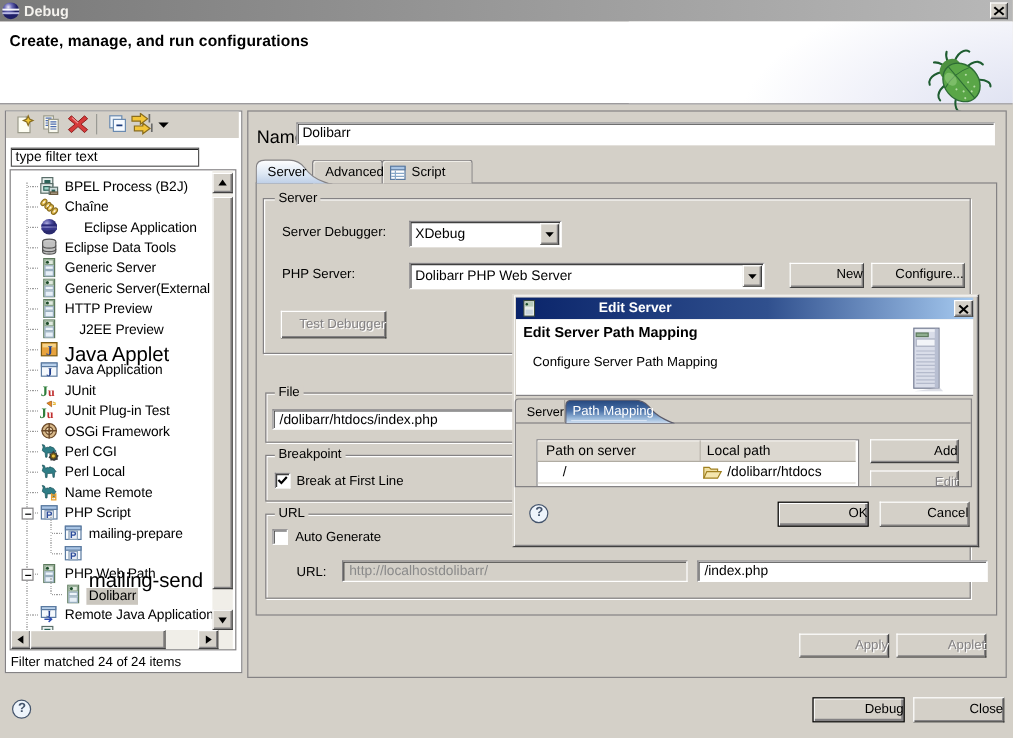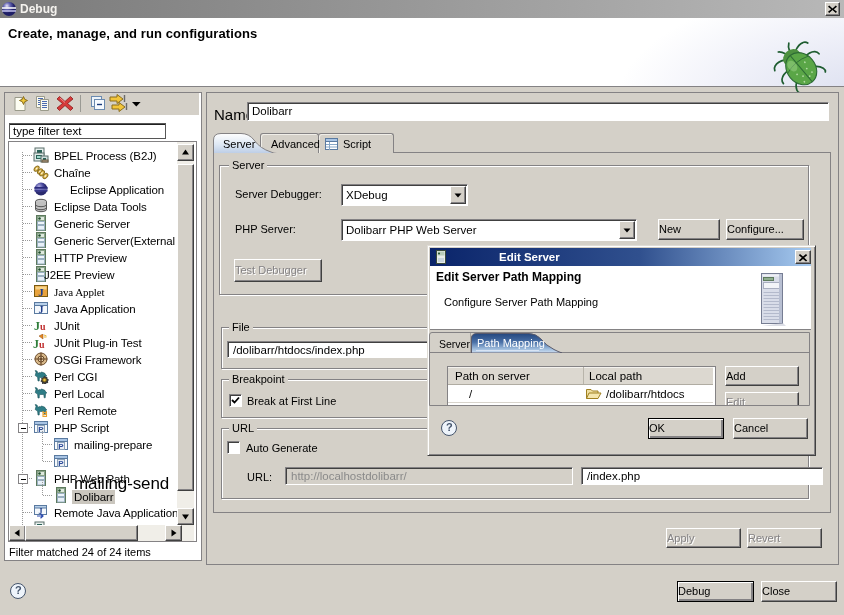--- a/index.html
+++ b/index.html
@@ -1,21 +1,21 @@
 <!DOCTYPE html>
 <html><head>
 <meta charset="utf-8">
 <style>
 html,body{margin:0;padding:0;}
 body{width:844px;height:615px;position:relative;overflow:hidden;background:#d4d0c8;
   font-family:"Liberation Sans",sans-serif;font-size:11px;color:#000;}
 .abs{position:absolute;}
 .sunken{border:1px solid;border-color:#848284 #fff #fff #848284;box-shadow:inset 1px 1px 0 #404040;background:#fff;}
 .btn{background:#d4d0c8;border:1px solid;border-color:#fff #404040 #404040 #fff;box-shadow:inset -1px -1px 0 #848284;
-  text-align:left;font-size:11px;}
+  text-align:right;font-size:11px;}
 .btn.disabled{color:#848284;text-shadow:1px 1px 0 #fff;}
 .group{border:1px solid #848284;box-shadow:inset 1px 1px 0 #fff,1px 1px 0 #fff;}
 .legend{position:absolute;top:-7px;background:#d4d0c8;padding:0 3px;font-size:11px;line-height:13px;}
 </style>
 </head>
 <body>
 
 <div class="abs" id="titlebar" style="left:0;top:0;width:844px;height:18px;
   background:linear-gradient(90deg,#7a7a7a,#b8b8b8);"></div>
 <svg class="abs" style="left:1px;top:1px;" width="16" height="16">
@@ -194,28 +194,28 @@
       </svg></div>
 <div style="position:absolute;left:43px;top:110px;font-size:11.5px;white-space:nowrap;letter-spacing:-0.1px;padding:0 2px;">HTTP Preview</div>
 <div style="position:absolute;left:14px;top:132px;width:9px;height:1px;background-image:repeating-linear-gradient(to right,#9a9a9a 0,#9a9a9a 1px,transparent 1px,transparent 2px);"></div>
 <div style="position:absolute;left:24px;top:124px;width:16px;height:16px;"><svg width="16" height="16">
         <rect x="3.5" y="0.5" width="9" height="15" fill="#eef3ee" stroke="#5d7a5d"></rect>
         <rect x="4.5" y="1.5" width="7" height="4" fill="#dfe9df" stroke="#8aa48a"></rect>
         <circle cx="6.5" cy="3.5" r="1.3" fill="#1e4d2b"></circle>
         <rect x="4.5" y="6.5" width="7" height="3" fill="#eef4fa" stroke="#9ab0c0"></rect>
         <rect x="4.5" y="10.5" width="7" height="4.5" fill="#e8f0f8" stroke="#9ab0c0"></rect>
       </svg></div>
-<div style="position:absolute;left:33px;top:127px;font-size:11.5px;white-space:nowrap;letter-spacing:-0.1px;padding:0 2px;">J2EE Preview</div>
+<div style="position:absolute;left:55px;top:127px;font-size:11.5px;white-space:nowrap;letter-spacing:-0.1px;padding:0 2px;">J2EE Preview</div>
 <div style="position:absolute;left:14px;top:149px;width:9px;height:1px;background-image:repeating-linear-gradient(to right,#9a9a9a 0,#9a9a9a 1px,transparent 1px,transparent 2px);"></div>
 <div style="position:absolute;left:24px;top:141px;width:16px;height:16px;"><svg width="16" height="16">
         <rect x="1.5" y="2.5" width="13" height="11" fill="#e8a33d" stroke="#7a5a10"></rect>
         <rect x="2.5" y="3.5" width="11" height="3" fill="#f6d48a"></rect>
         <text x="8" y="13" font-family="Liberation Serif" font-size="11" font-weight="bold" fill="#1f3d8c" text-anchor="middle">J</text>
       </svg></div>
-<div style="position:absolute;left:43px;top:144px;font-size:11px;white-space:nowrap;letter-spacing:-0.1px;padding:0 2px;font-family:Liberation Serif, serif;">Java Applet</div>
+<div style="position:absolute;left:43px;top:144px;font-size:17px;white-space:nowrap;letter-spacing:-0.1px;padding:0 2px;">Java Applet</div>
 <div style="position:absolute;left:14px;top:166px;width:9px;height:1px;background-image:repeating-linear-gradient(to right,#9a9a9a 0,#9a9a9a 1px,transparent 1px,transparent 2px);"></div>
 <div style="position:absolute;left:24px;top:158px;width:16px;height:16px;"><svg width="16" height="16">
         <rect x="1.5" y="2.5" width="13" height="11" fill="#f4f8fc" stroke="#5a7aa0"></rect>
         <rect x="1.5" y="2.5" width="13" height="3" fill="#b8d0ea" stroke="#5a7aa0"></rect>
         <text x="8" y="13" font-family="Liberation Serif" font-size="10" font-weight="bold" fill="#1f3d8c" text-anchor="middle">J</text>
       </svg></div>
 <div style="position:absolute;left:43px;top:161px;font-size:11.5px;white-space:nowrap;letter-spacing:-0.1px;padding:0 2px;">Java Application</div>
 <div style="position:absolute;left:14px;top:183px;width:9px;height:1px;background-image:repeating-linear-gradient(to right,#9a9a9a 0,#9a9a9a 1px,transparent 1px,transparent 2px);"></div>
 <div style="position:absolute;left:24px;top:175px;width:16px;height:16px;"><svg width="16" height="16">
         <text x="1" y="13" font-family="Liberation Serif" font-size="12" font-weight="bold" fill="#2e7d3a">J</text>
@@ -248,21 +248,21 @@
 <div style="position:absolute;left:14px;top:251px;width:9px;height:1px;background-image:repeating-linear-gradient(to right,#9a9a9a 0,#9a9a9a 1px,transparent 1px,transparent 2px);"></div>
 <div style="position:absolute;left:24px;top:243px;width:16px;height:16px;"><svg width="16" height="16">
         <path d="M2.2 7.5 L3 4.5 L2.2 2.5 L4 3 L5 5.5 Q6 4.2 7.5 4.8 Q8.6 3.4 10 4.6 Q12 4.8 12.6 6.6 L13.8 8 L12.6 8.4 L12.2 12.8 L11.2 12.8 L10.8 9.4 L6.4 9.6 L6.2 13 L5 13 L4.6 9 L3.6 8.6 Z" fill="#2e7d86" stroke="#1d545a" stroke-width="0.6"></path>
       </svg></div>
 <div style="position:absolute;left:43px;top:246px;font-size:11.5px;white-space:nowrap;letter-spacing:-0.1px;padding:0 2px;">Perl Local</div>
 <div style="position:absolute;left:14px;top:268px;width:9px;height:1px;background-image:repeating-linear-gradient(to right,#9a9a9a 0,#9a9a9a 1px,transparent 1px,transparent 2px);"></div>
 <div style="position:absolute;left:24px;top:260px;width:16px;height:16px;"><svg width="16" height="16">
         <path d="M2.2 7.5 L3 4.5 L2.2 2.5 L4 3 L5 5.5 Q6 4.2 7.5 4.8 Q8.6 3.4 10 4.6 Q12 4.8 12.6 6.6 L13.8 8 L12.6 8.4 L12.2 12.8 L11.2 12.8 L10.8 9.4 L6.4 9.6 L6.2 13 L5 13 L4.6 9 L3.6 8.6 Z" fill="#2e7d86" stroke="#1d545a" stroke-width="0.6"></path>
         <path d="M10 9 v6 M13.5 9 v6 M10 10.5 h3.5 M10 12.5 h3.5 M10 14.5 h3.5" stroke="#e8a030" stroke-width="1.1" fill="none"></path>
       </svg></div>
-<div style="position:absolute;left:43px;top:263px;font-size:11.5px;white-space:nowrap;letter-spacing:-0.1px;padding:0 2px;">Perl Remote</div>
+<div style="position:absolute;left:43px;top:263px;font-size:11.5px;white-space:nowrap;letter-spacing:-0.1px;padding:0 2px;">Name Remote</div>
 <div style="position:absolute;left:14px;top:285px;width:9px;height:1px;background-image:repeating-linear-gradient(to right,#9a9a9a 0,#9a9a9a 1px,transparent 1px,transparent 2px);"></div>
 <div style="position:absolute;left:9px;top:281px;width:8px;height:8px;border:1px solid #848284;background:#fff;">
       <div style="position:absolute;left:1.5px;top:3.5px;width:5px;height:1px;background:#000;"></div>
     </div>
 <div style="position:absolute;left:24px;top:277px;width:16px;height:16px;"><svg width="16" height="16">
         <rect x="1.5" y="2.5" width="13" height="11" fill="#f8fafc" stroke="#5a7aa0"></rect>
         <rect x="1.5" y="2.5" width="13" height="3" fill="#a8c4e4" stroke="#5a7aa0"></rect>
         <rect x="4.5" y="6.5" width="7" height="7" fill="#e8edf4" stroke="#8aa0b8"></rect>
         <text x="8" y="12.5" font-family="Liberation Sans" font-size="8" font-weight="bold" fill="#2a4a9a" text-anchor="middle">P</text>
       </svg></div>
@@ -406,21 +406,21 @@
 <div class="abs group" style="left:221px;top:428px;width:586px;height:69px;">
     <span class="legend" style="left:7px;">URL</span>
   </div>
 <div class="abs sunken" id="cb2" style="left:227px;top:441px;width:11px;height:11px;"></div>
 <div class="abs" style="left:246px;top:442px;">Auto Generate</div>
 <div class="abs" style="left:247px;top:471px;">URL:</div>
 <div class="abs sunken" style="left:285px;top:467px;width:281px;height:14px;background:#d4d0c8;color:#8a8a8a;font-size:11.5px;padding:2px 0 0 5px;">http://localhostdolibarr/</div>
 <div class="abs sunken" style="left:581px;top:467px;width:235px;height:14px;font-size:11.5px;padding:2px 0 0 5px;">/index.php</div>
 
 <div class="abs btn disabled" style="left:666px;top:528px;width:73px;height:18px;line-height:18px;">Apply</div>
-<div class="abs btn disabled" style="left:747px;top:528px;width:73px;height:18px;line-height:18px;">Revert</div>
+<div class="abs btn disabled" style="left:747px;top:528px;width:73px;height:18px;line-height:18px;">Applet</div>
 
 <div class="abs btn" id="debugbtn" style="left:677px;top:581px;width:75px;height:19px;line-height:19px;border:1px solid #000;box-shadow:inset 1px 1px 0 #fff,inset -1px -1px 0 #848284,inset -2px -2px 0 #848284;">Debug</div>
 <div class="abs btn" style="left:761px;top:581px;width:74px;height:19px;line-height:19px;">Close</div>
 <div class="abs" style="left:10px;top:583px;width:16px;height:16px;border-radius:50%;border:1.5px solid #44546c;background:#eef4fb;box-sizing:border-box;"></div>
 <div class="abs" style="left:15px;top:584px;font-size:11px;font-weight:bold;color:#44546c;">?</div>
 
 <div class="abs" id="dialog" style="left:427px;top:245px;width:387px;height:209px;background:#d4d0c8;
   border:1px solid;border-color:#e0ddd6 #404040 #404040 #e0ddd6;box-shadow:inset 1px 1px 0 #fff,inset -1px -1px 0 #848284;">
 <div style="position:absolute;left:2px;top:2px;width:381px;height:18px;background:linear-gradient(90deg,#0a246a 0%,#30508e 55%,#a6caf0 100%);"></div>
 <svg style="position:absolute;left:8px;top:4px;" width="10" height="14">

